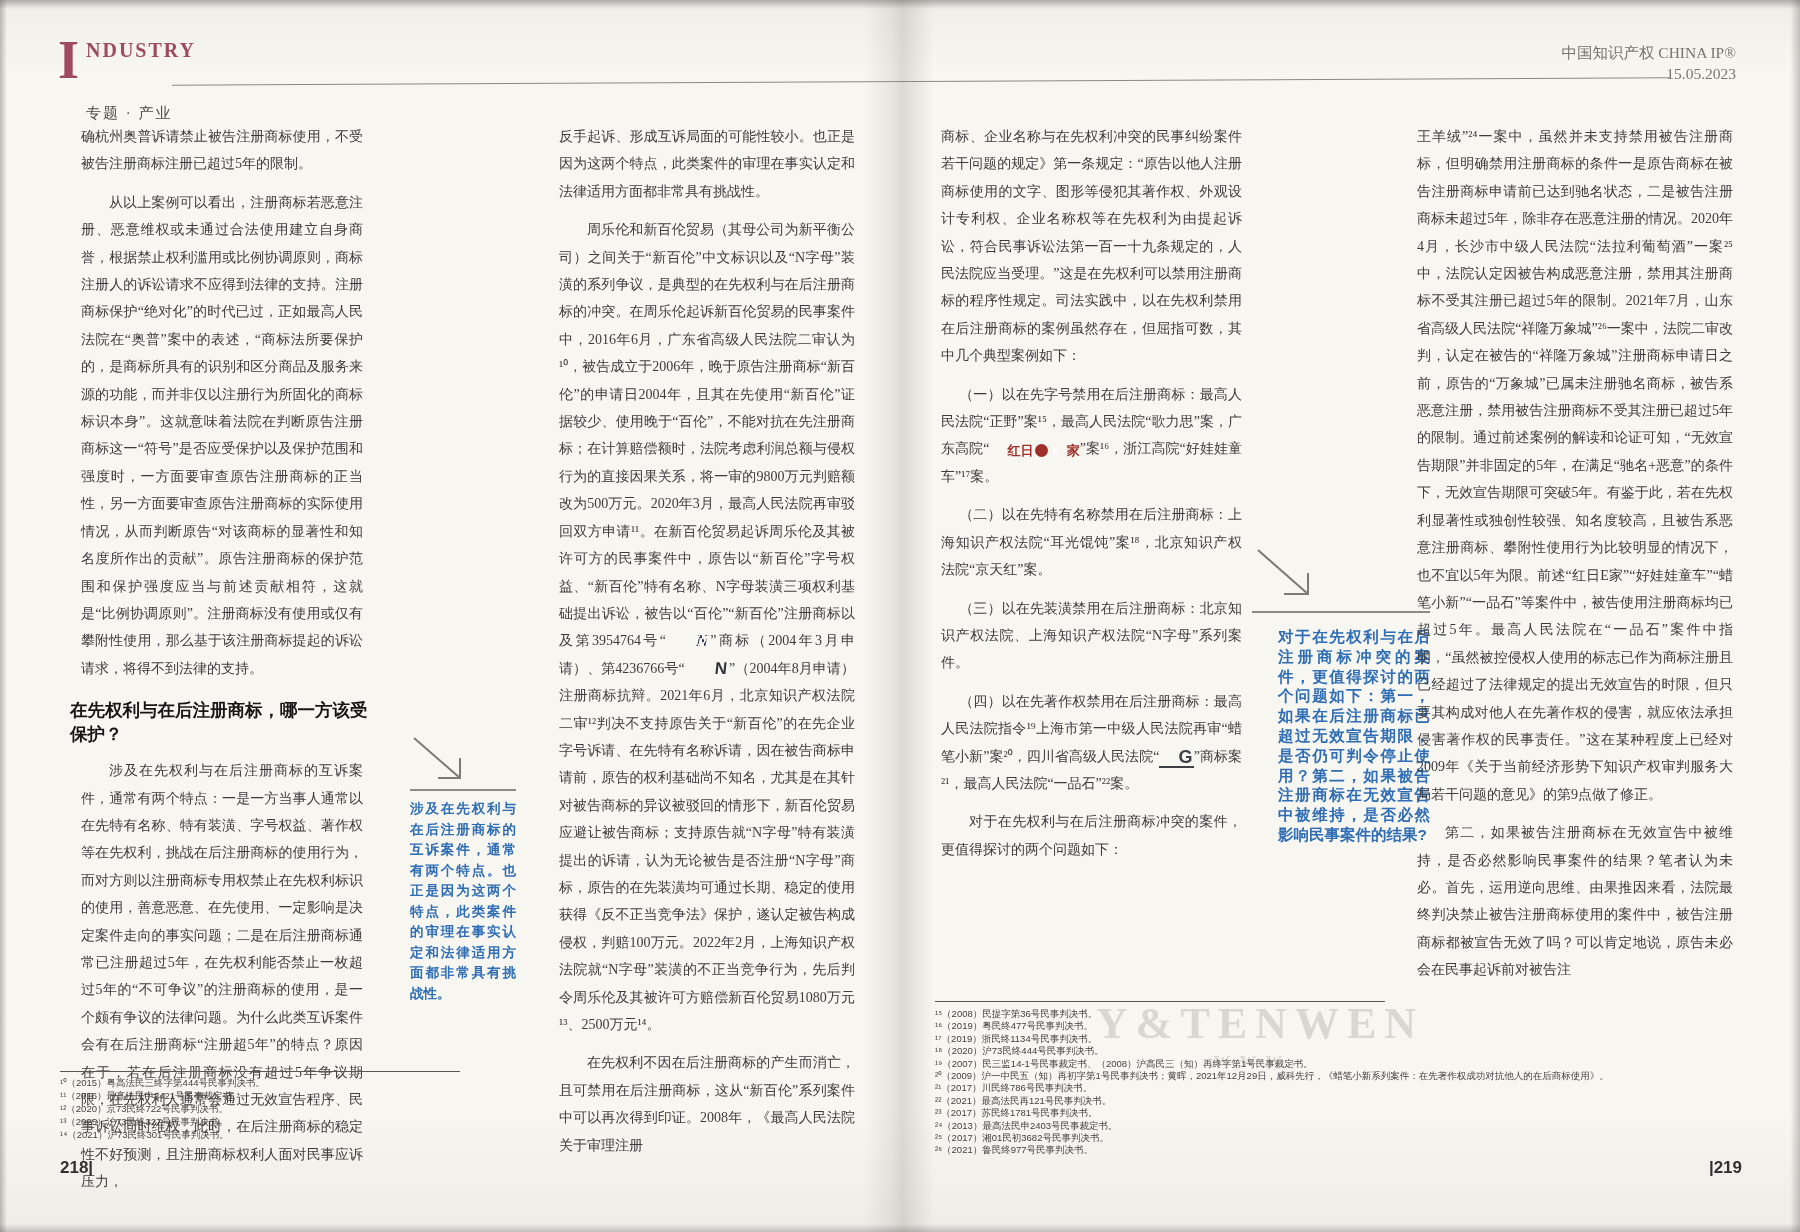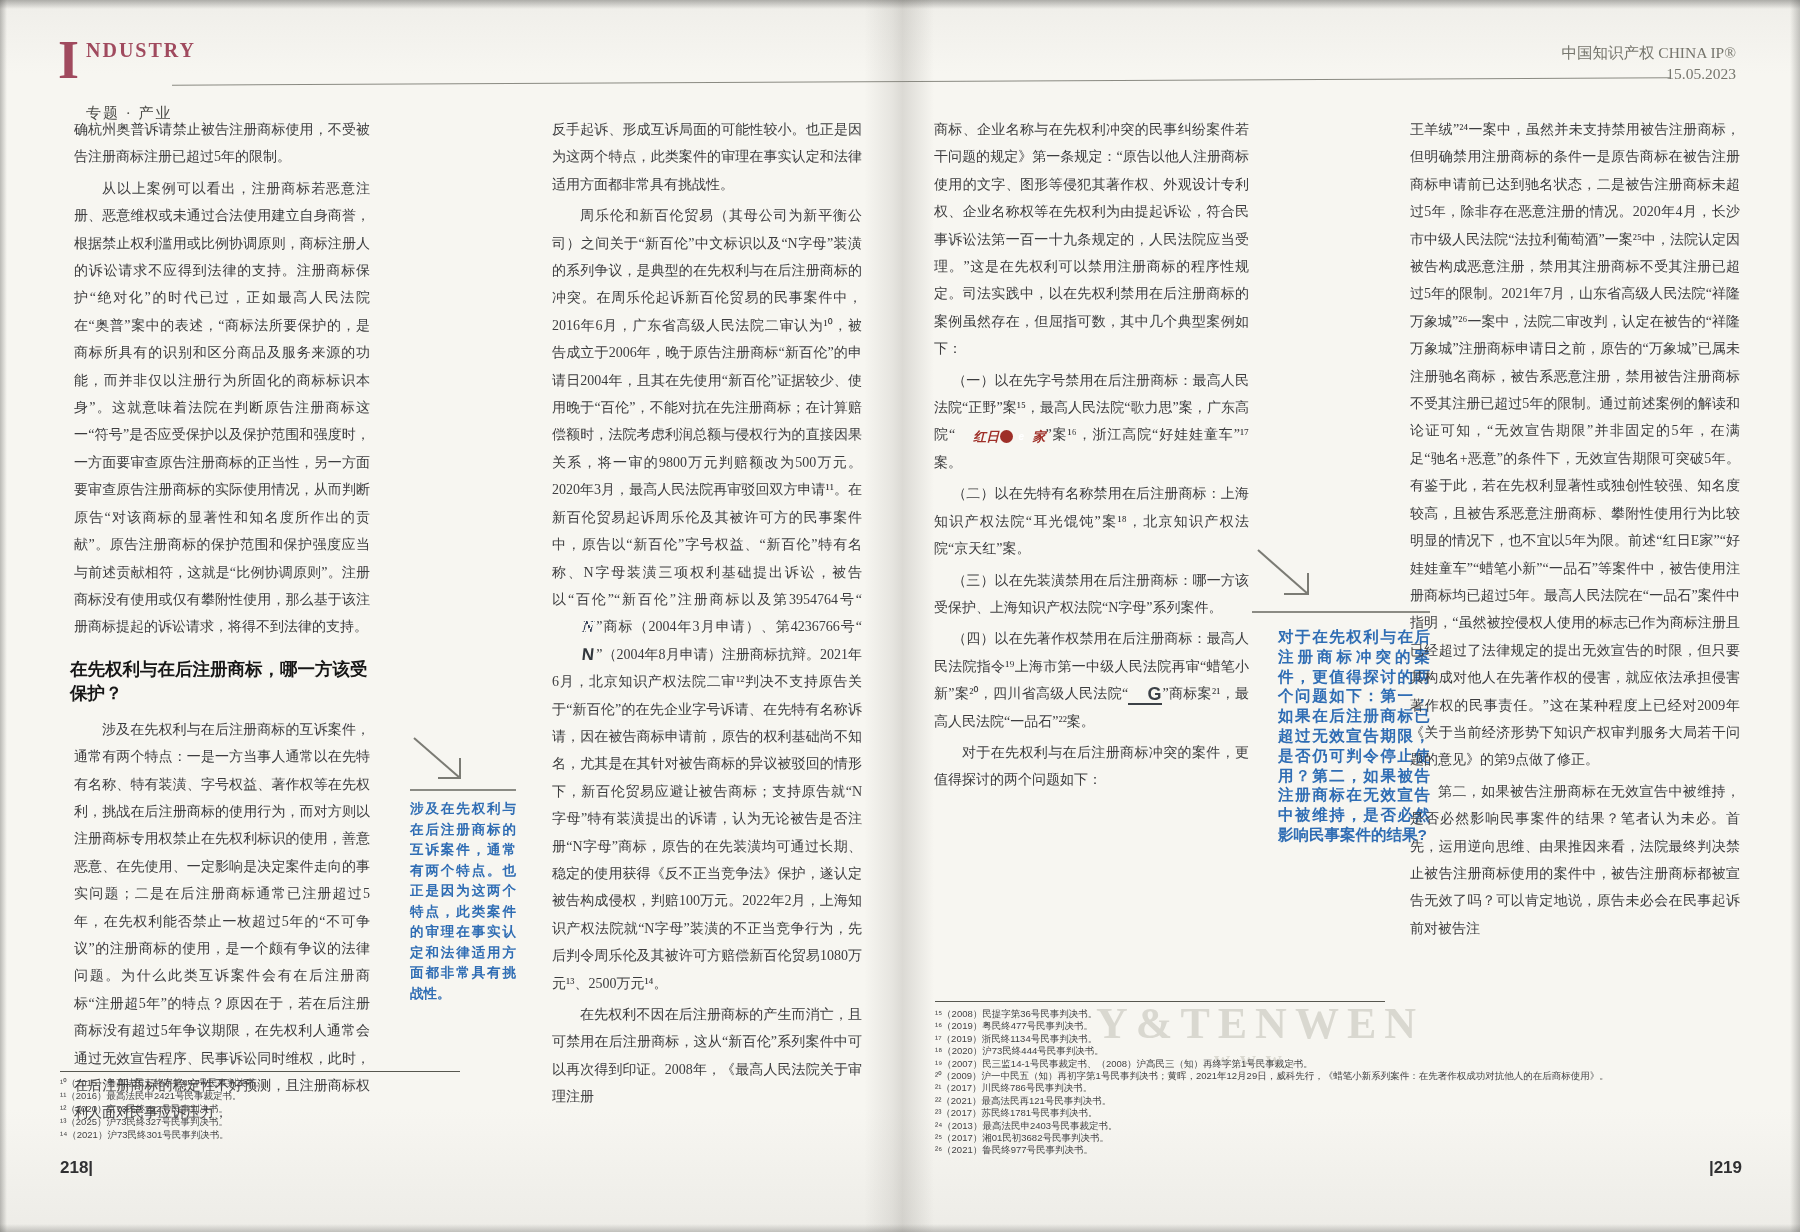--- a/index.html
+++ b/index.html
@@ -21,21 +21,21 @@
   .brand{position:absolute;left:58px;top:36px;display:flex;gap:7px;}
   .brand-initial{font-size:54px;line-height:48px;font-weight:bold;color:#a04a5e;}
   .brand-right{display:flex;flex-direction:column;}
   .brand-word{font-size:20px;letter-spacing:2px;font-weight:600;color:#a04a5e;line-height:24px;margin-top:2px;}
   .brand-cn{font-size:15px;color:#4c4c48;letter-spacing:2px;line-height:22px;margin-top:40px;}
   .header-rule{position:absolute;left:172px;top:81px;width:1498px;height:1px;background:#8a8a82;transform:rotate(-0.28deg);}
   .issue{position:absolute;right:64px;top:42px;text-align:right;color:#76766d;font-size:15.5px;line-height:21px;}
 
   
   .col{position:absolute;top:112px;font-size:14px;line-height:27.4px;text-align:justify;color:#3c3c3e;}
-  .col p{margin:4px;}
+  .col p{margin:11px;}
   .indent{text-indent:2em;}
   .case{text-indent:1.3em;}
   #col1{left:70px;width:304px;}
   #col2{left:548px;width:318px;}
   #col3{left:930px;width:323px;}
   #col4{left:1406px;width:338px;}
   .article-heading{font-family:"Liberation Sans",sans-serif;font-weight:bold;font-size:17.5px;
     color:#161616;margin:16px 0 11px;line-height:24px;text-align:left;}
 
   
@@ -69,21 +69,21 @@
   #wm2{left:1000px;top:1046px;width:520px;font-size:22px;letter-spacing:10px;}
 
   
   .logo-n-striped{display:inline-block;font-family:"Liberation Serif",serif;font-weight:900;font-style:italic;
     font-size:17px;line-height:1;padding:0 2px;transform:translateY(1px);color:#2c3752;
     background:repeating-linear-gradient(115deg,#2c3752 0 2.2px,#f7f6f1 2.2px 3.6px);
     -webkit-background-clip:text;background-clip:text;-webkit-text-fill-color:transparent;}
   @supports not (background-clip: text){.logo-n-striped{background:none;-webkit-text-fill-color:#2c3752;}}
   .logo-n-solid{display:inline-block;font-family:"Liberation Sans",sans-serif;font-weight:900;
     font-size:17px;line-height:1;color:#33383e;padding:0 2px;transform:skewX(-6deg) translateY(1px);}
-  .logo-hongri{display:inline-flex;align-items:flex-start;gap:1px;transform:translateY(2px);line-height:1;font-style:italic;}
+  .logo-hongri{display:inline-flex;align-items:flex-start;gap:1px;transform:translateY(2px);line-height:1;}
   .logo-hongri .hr-txt{color:#9e2f28;font-weight:900;font-family:"Liberation Sans",sans-serif;font-size:13px;}
   .logo-hongri .hr-e{display:inline-block;width:13px;height:13px;border-radius:50%;background:#9e2f28;
     color:#fff;font-size:10px;line-height:13px;text-align:center;font-weight:bold;font-family:"Liberation Sans",sans-serif;}
   .logo-g{display:inline-block;font-family:"Liberation Sans",sans-serif;font-weight:900;font-size:18px;
     color:#3c4147;border-bottom:2.5px solid #3c4147;line-height:1;padding:0 1px;transform:translateY(2px);}
 </style>
 </head>
 <body>
 
 <div class="spread">
@@ -141,21 +141,21 @@
   <div class="page-num" id="pn-left">218|</div>
 
   <div class="col" id="col3">
     <p>商标、企业名称与在先权利冲突的民事纠纷案件若干问题的规定》第一条规定：“原告以他人注册商标使用的文字、图形等侵犯其著作权、外观设计专利权、企业名称权等在先权利为由提起诉讼，符合民事诉讼法第一百一十九条规定的，人民法院应当受理。”这是在先权利可以禁用注册商标的程序性规定。司法实践中，以在先权利禁用在后注册商标的案例虽然存在，但屈指可数，其中几个典型案例如下：</p>
     <p class="case"><span>（一）以在先字号禁用在后注册商标：最高人民法院“正野”案¹⁵，最高人民法院“歌力思”案，广东高院“</span><span class="logo-hongri">
           <span class="hr-txt">红日</span>
           <span class="hr-e">e</span>
           <span class="hr-txt">家</span>
         </span><span>”案¹⁶，浙江高院“好娃娃童车”¹⁷案。</span></p>
     <p class="case">（二）以在先特有名称禁用在后注册商标：上海知识产权法院“耳光馄饨”案¹⁸，北京知识产权法院“京天红”案。</p>
-    <p class="case">（三）以在先装潢禁用在后注册商标：哪一方该受保护、上海知识产权法院“N字母”系列案件。</p>
+    <p class="case">（三）以在先装潢禁用在后注册商标：北京知识产权法院、上海知识产权法院“N字母”系列案件。</p>
     <p class="case"><span>（四）以在先著作权禁用在后注册商标：最高人民法院指令¹⁹上海市第一中级人民法院再审“蜡笔小新”案²⁰，四川省高级人民法院“</span><span class="logo-g">G</span><span>”商标案²¹，最高人民法院“一品石”²²案。</span></p>
     <p class="indent">对于在先权利与在后注册商标冲突的案件，更值得探讨的两个问题如下：</p>
   </div>
 
   <svg class="arrow-box" id="arrow-right" width="64" height="56">
     <line x1="2" y1="2" x2="52" y2="46" stroke="#7b7b74" stroke-width="2"></line>
     <polyline points="52,25 52,46 28,46" fill="none" stroke="#7b7b74" stroke-width="2"></polyline>
   </svg>
   <div class="callout-rule" id="callout-rule-right"></div>
   <div class="callout" id="callout-right">对于在先权利与在后注册商标冲突的案件，更值得探讨的两个问题如下：第一，如果在后注册商标已超过无效宣告期限，是否仍可判令停止使用？第二，如果被告注册商标在无效宣告中被维持，是否必然影响民事案件的结果?</div>

